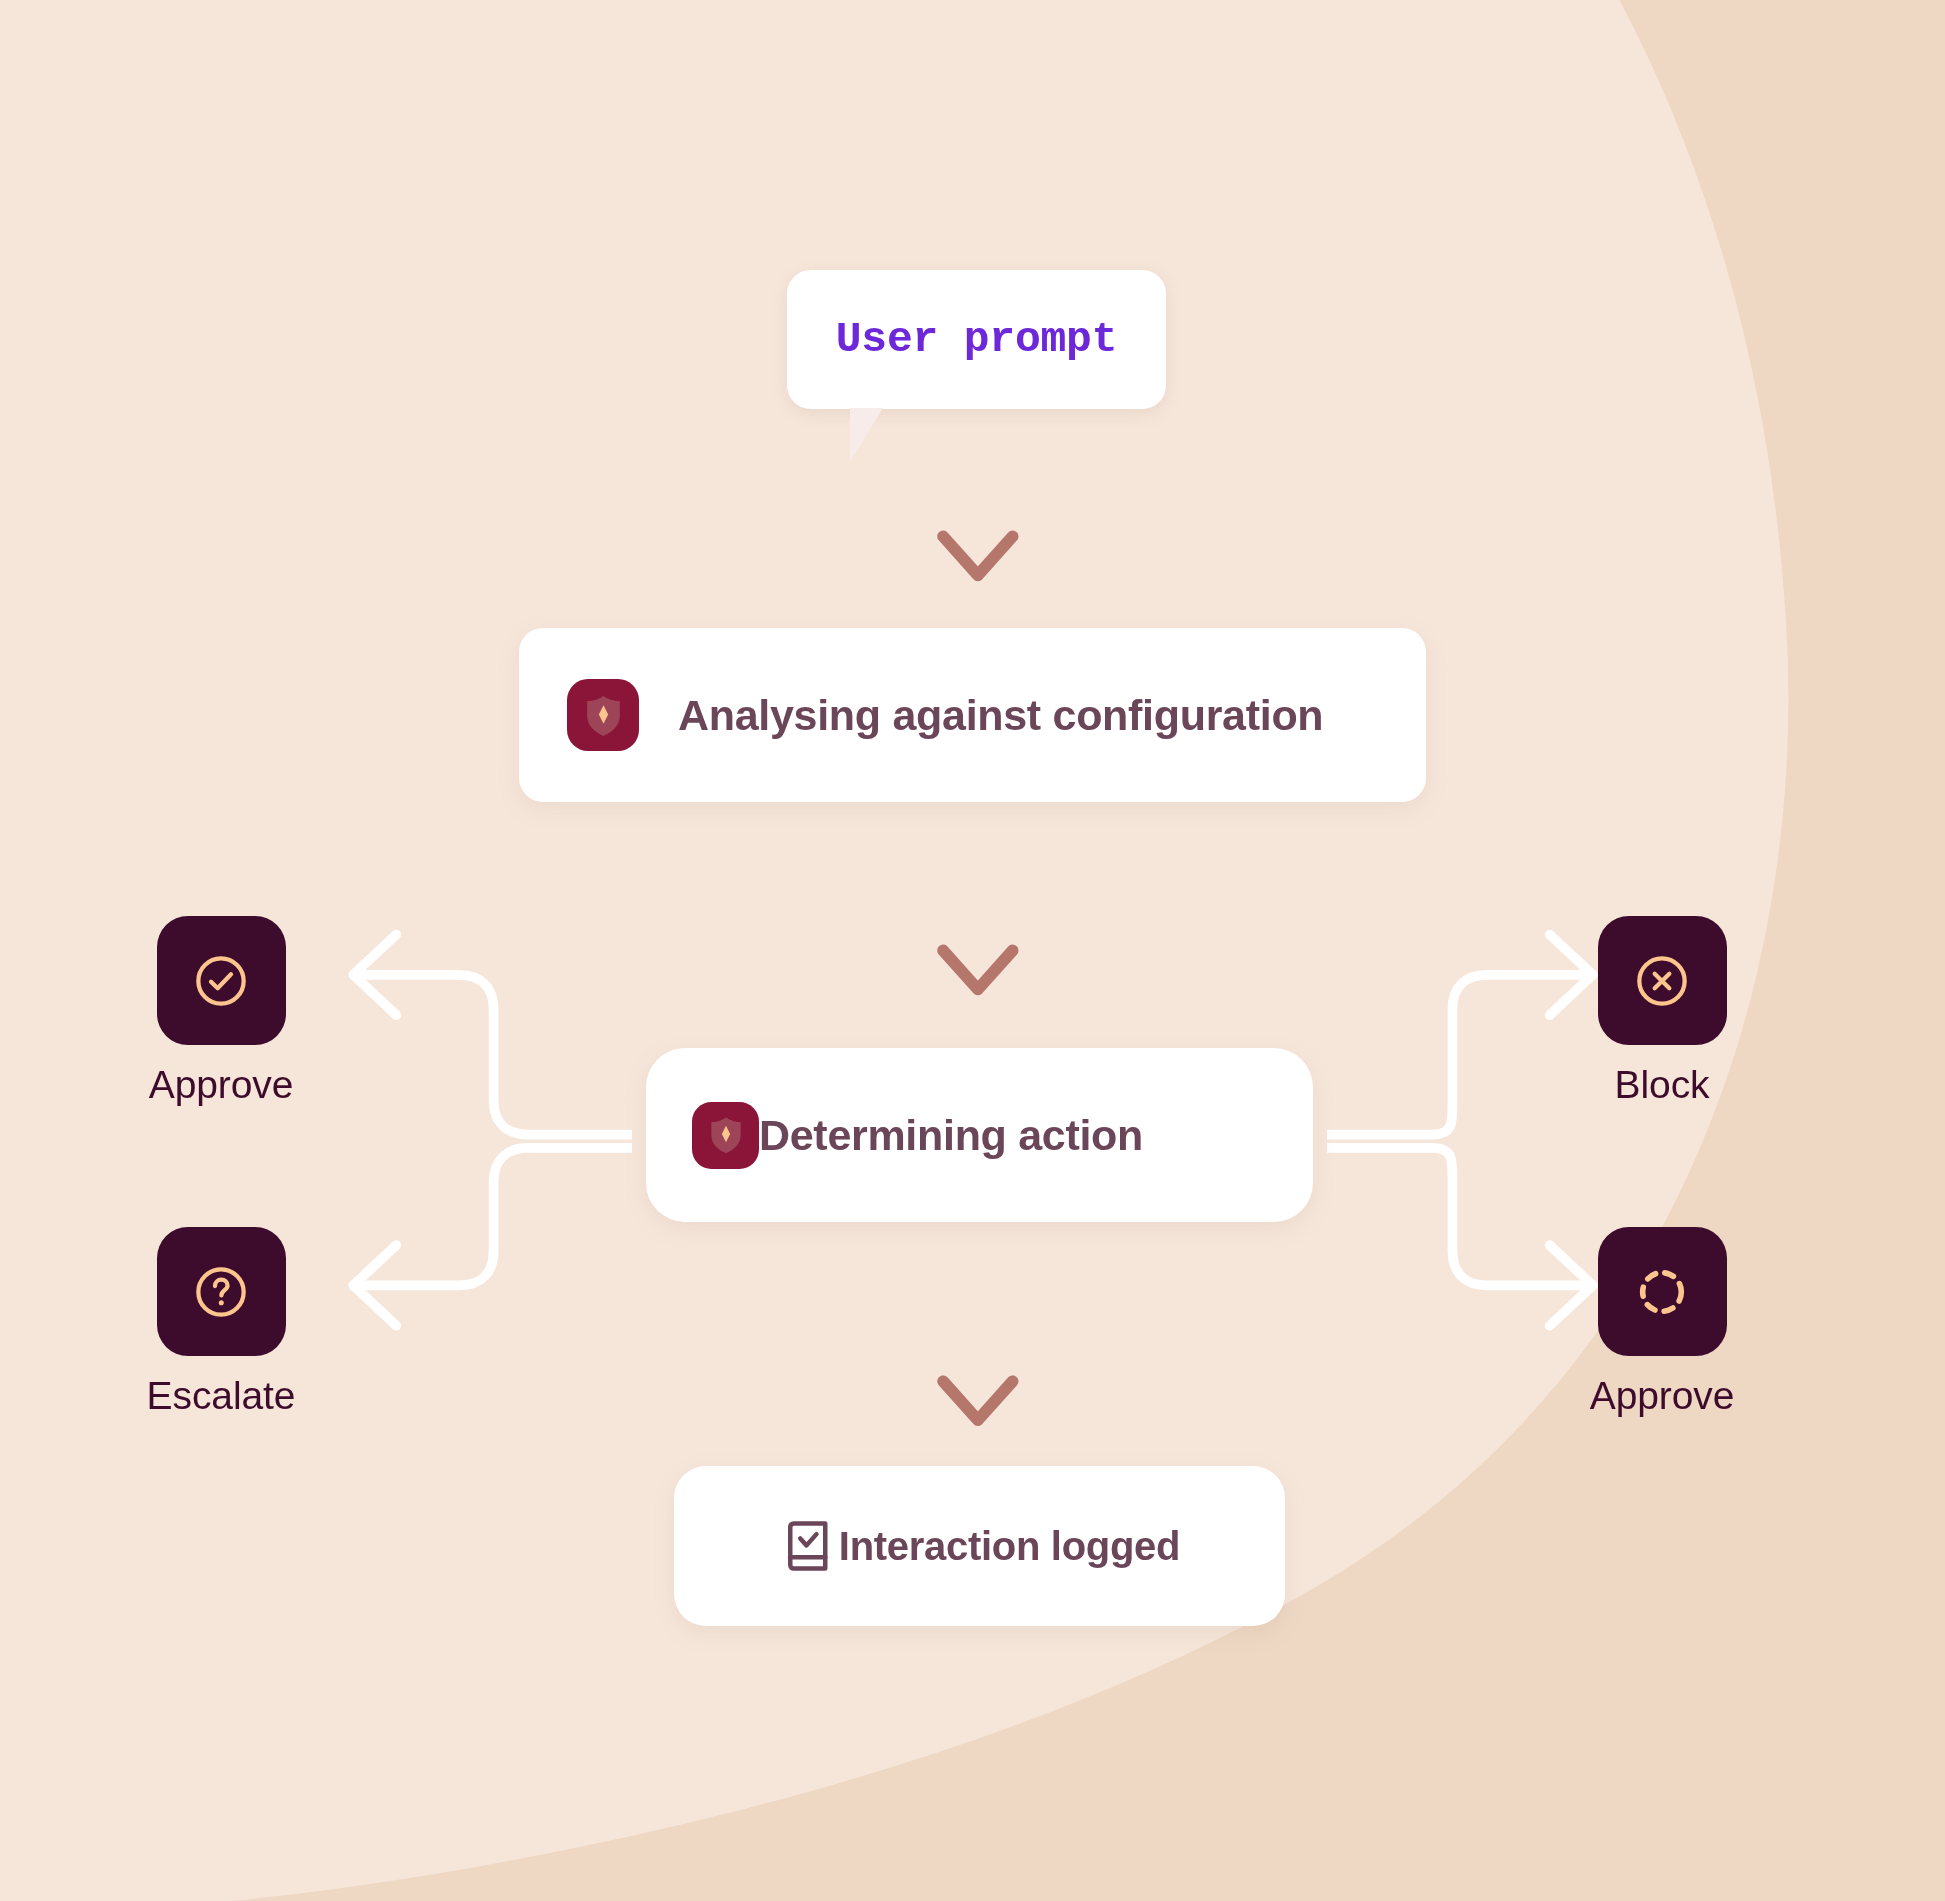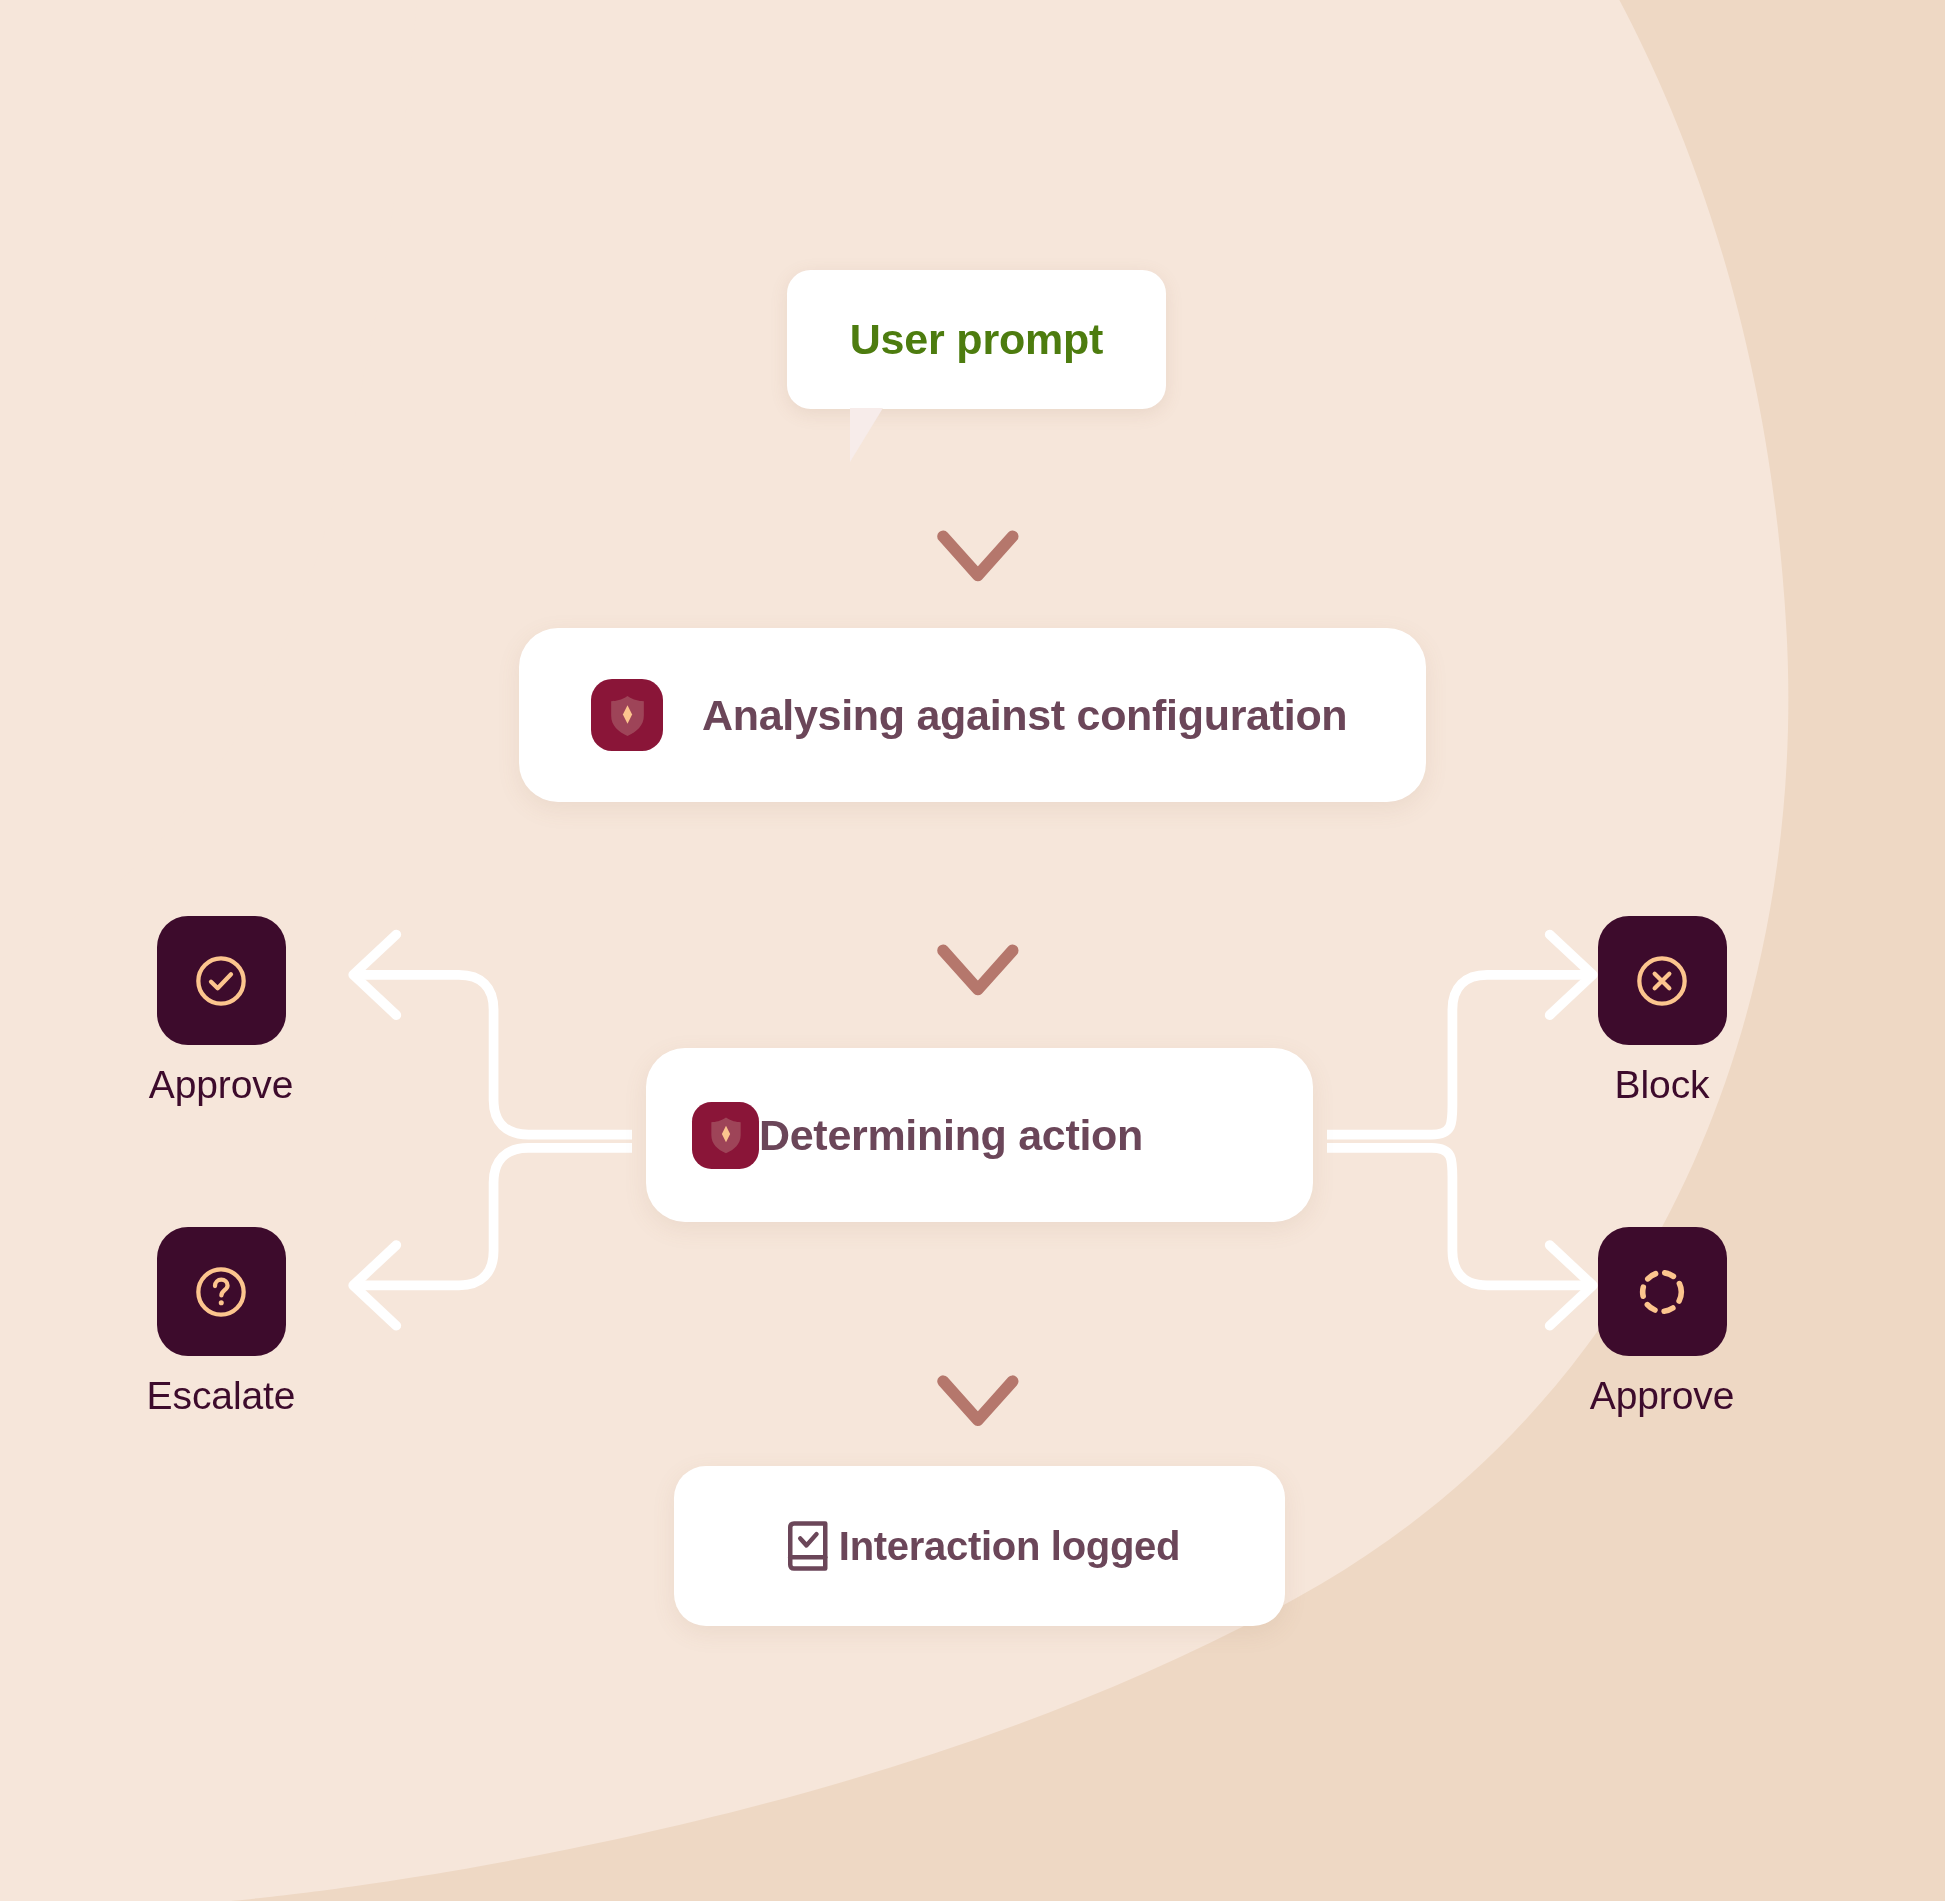--- a/index.html
+++ b/index.html
@@ -32,22 +32,23 @@
     display:flex;align-items:center;justify-content:center;
     box-shadow:0 4.2px 18px rgba(150,105,80,.12);
   }
   .bubble-tail{
     position:absolute;left:63px;top:138px;
     width:0;height:0;
     border-left:33px solid #f7ecea;
     border-bottom:54px solid transparent;
   }
   .bubble-text{
-    font-size:43px;font-weight:700;color:#4d7c0f;letter-spacing:-0.2px;
+    font-size:43px;font-weight:700;color:#6d28d9;letter-spacing:-0.2px;
     white-space:nowrap;
+    font-family:Liberation Mono, monospace;
   }
 
   
   .card-halo{
     position:absolute;
     border-radius:50px;
     background:#f6e6da;
     z-index:3;
   }
   .card{
@@ -57,21 +58,21 @@
     display:flex;align-items:center;
     box-shadow:0 7px 23.6px rgba(150,105,80,.10);
     z-index:4;
   }
   .card-text{
     font-size:43px;font-weight:700;color:#6b4659;letter-spacing:-0.3px;
     white-space:nowrap;
   }
 
   #analysing-halo{left:505px;top:611px;width:935px;height:208px;}
-  #analysing-card{left:519px;top:628px;width:907px;height:174px;padding-left:72px;box-sizing:border-box;}
+  #analysing-card{left:519px;top:628px;width:907px;height:174px;padding-left:48px;box-sizing:border-box;border-radius:24px;}
   #analysing-card .card-text{margin-left:39px;}
 
   #determining-halo{left:632px;top:1030px;width:695px;height:208px;}
   #determining-card{left:646px;top:1048px;width:667px;height:174px;padding-left:46px;box-sizing:border-box;}
   #determining-card .card-text{}
 
   #interaction-card{
     left:674px;top:1466px;width:611px;height:160px;
     justify-content:center;
     border-radius:32px;

